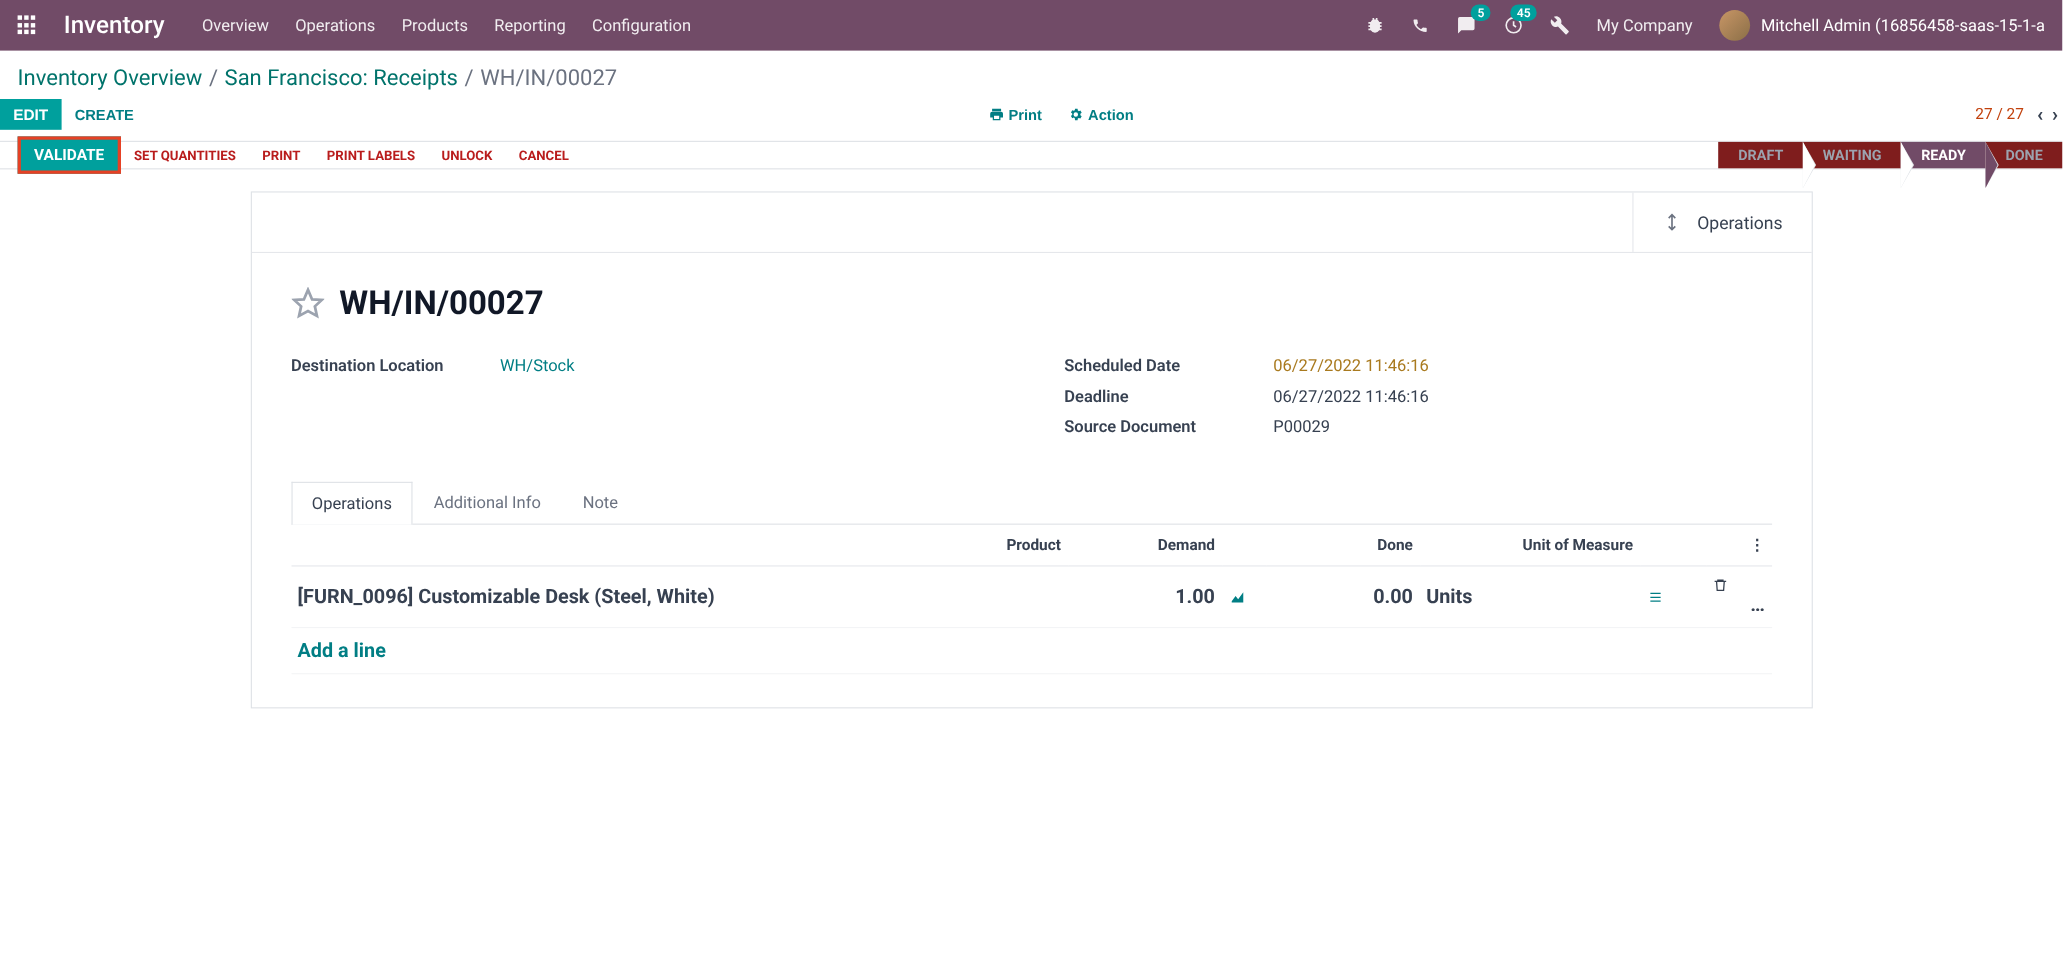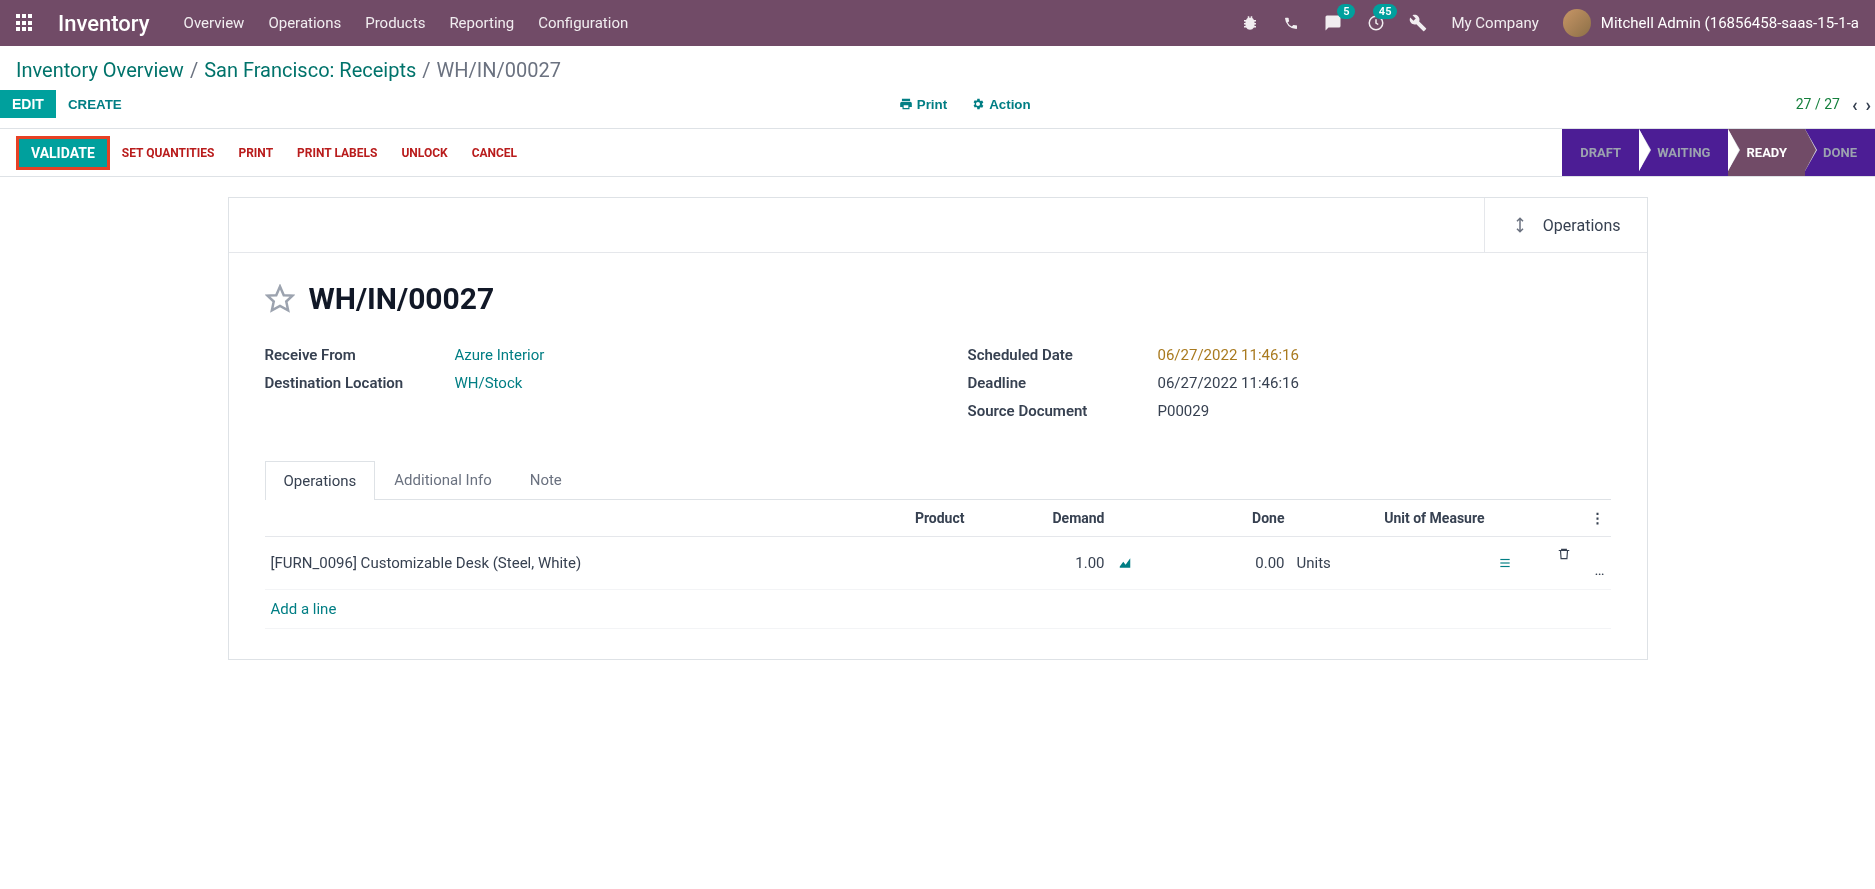--- a/index.html
+++ b/index.html
@@ -23,29 +23,29 @@
 .breadcrumb-row a { color: #00736b; text-decoration: none; }
 .breadcrumb-row .sep { color: #6b7280; margin: 0 6px; }
 .breadcrumb-row .cur { color: #6b7280; }
 
 .control-row { display: flex; align-items: center; padding: 4px 0 10px; }
 .btn { border: none; padding: 6px 12px; font-weight: 600; font-size: 14px; cursor: pointer; }
 .btn-primary { background: #00A09D; color: #fff; }
 .btn-link { background: transparent; color: #017E84; font-weight: 600; padding: 6px 12px; cursor: pointer; border: none; }
 .btn-link.ico { display: inline-flex; align-items: center; gap: 4px; }
 .control-spacer { flex: 1; }
-.pager { color: #15803d; font-size: 14px; margin-right: 8px; }
+.pager { color: #c2410c; font-size: 14px; margin-right: 8px; }
 .pager-btn { color: #374151; font-size: 18px; padding: 0 4px; cursor: pointer; font-weight: 700; }
 
 
-.statusbar { display: flex; align-items: center; border-top: 1px solid #dee2e6; border-bottom: 1px solid #dee2e6; padding-left: 16px; height: 49px; }
+.statusbar { display: flex; align-items: center; border-top: 1px solid #dee2e6; border-bottom: 1px solid #dee2e6; padding-left: 16px; height: 26px; }
 .statusbar .status-btn { font-weight: 700; color: #b91c1c; cursor: pointer; margin-right: 24px; font-size: 12px; }
 .statusbar .validate-box { background: #00A09D; color: #fff; padding: 6px 12px; font-weight: 700; border: 3px solid #e64125; margin-right: 12px; font-size: 14px; }
 .status-flow { margin-left: auto; display: flex; align-items: stretch; height: 100%; }
-.flow-stage { display: flex; align-items: center; padding: 0 18px; font-size: 13px; font-weight: 700; color: #9ca3af; position: relative; background: #4c1d95; }
+.flow-stage { display: flex; align-items: center; padding: 0 18px; font-size: 13px; font-weight: 700; color: #9ca3af; position: relative; background: #7f1d1d; }
 .flow-stage.active { background: #714B67; color: #fff; }
 .flow-stage::after { content: ""; position: absolute; right: -11px; top: 0; width: 0; height: 0; border-top: 21px solid transparent; border-bottom: 21px solid transparent; border-left: 11px solid #fff; z-index: 2; }
 .flow-stage::before { content: ""; position: absolute; right: -12px; top: 0; width: 0; height: 0; border-top: 21px solid transparent; border-bottom: 21px solid transparent; border-left: 12px solid #dee2e6; z-index: 1; }
 .flow-stage.active::after { border-left-color: #714B67; }
 .flow-stage:last-child::after, .flow-stage:last-child::before { display: none; }
 
 
 .sheet-wrap { padding: 20px 60px; }
 .sheet { border: 1px solid #dee2e6; background: #fff; max-width: 1420px; margin: 0 auto; position: relative; }
 .sheet-top { display: flex; justify-content: flex-end; border-bottom: 1px solid #e5e7eb; }
@@ -64,21 +64,21 @@
 .fvalue.warn { color: #a97a1f; }
 .fvalue.muted { color: #9ca3af; }
 
 .tabs { display: flex; margin: 20px 36px 0; border-bottom: 1px solid #dee2e6; }
 .tab { padding: 10px 18px; border: 1px solid transparent; border-bottom: none; color: #6b7280; cursor: pointer; font-size: 15px; }
 .tab.active { border-color: #dee2e6; background: #fff; color: #374151; position: relative; top: 1px; }
 
 .table { width: calc(100% - 72px); margin: 0 36px; border-collapse: collapse; }
 .table th { text-align: right; padding: 10px 6px; font-weight: 700; font-size: 14px; border-bottom: 1px solid #e5e7eb; color: #374151; }
 .table th.r, .table td.r { text-align: right; }
-.table td { padding: 10px 6px; font-size: 15px; border-bottom: 1px solid #f3f4f6; color: #374151; }
+.table td { padding: 10px 6px; font-size: 18px; border-bottom: 1px solid #f3f4f6; color: #374151; font-weight: bold; }
 .table .addline { color: #017E84; cursor: pointer; }
 .row-icons { color: #374151; cursor: pointer; }
 .kebab { cursor: pointer; }
 svg { display: block; }
 </style>
 </head>
 <body>
 
 <div class="topnav">
   <div class="apps-icon">
@@ -194,24 +194,20 @@
       <span class="star">
         <svg width="30" height="30" viewBox="0 0 24 24" fill="none" stroke="#9ca3af" stroke-width="2">
             <polygon points="12 2 15 9 22 9.3 17 14 18.5 21 12 17.5 5.5 21 7 14 2 9.3 9 9 12 2"></polygon>
           </svg>
       </span>
       <h1 class="rec-title">WH/IN/00027</h1>
     </div>
 
     <div class="fields">
       <div class="fcol">
-        <div class="frow">
-          <div class="flabel">Receive From</div>
-          <div class="fvalue link">Azure Interior</div>
-        </div>
         <div class="frow">
           <div class="flabel">Destination Location</div>
           <div class="fvalue link">WH/Stock</div>
         </div>
       </div>
       <div class="fcol">
         <div class="frow">
           <div class="flabel">Scheduled Date</div>
           <div class="fvalue warn">06/27/2022 11:46:16</div>
         </div>

